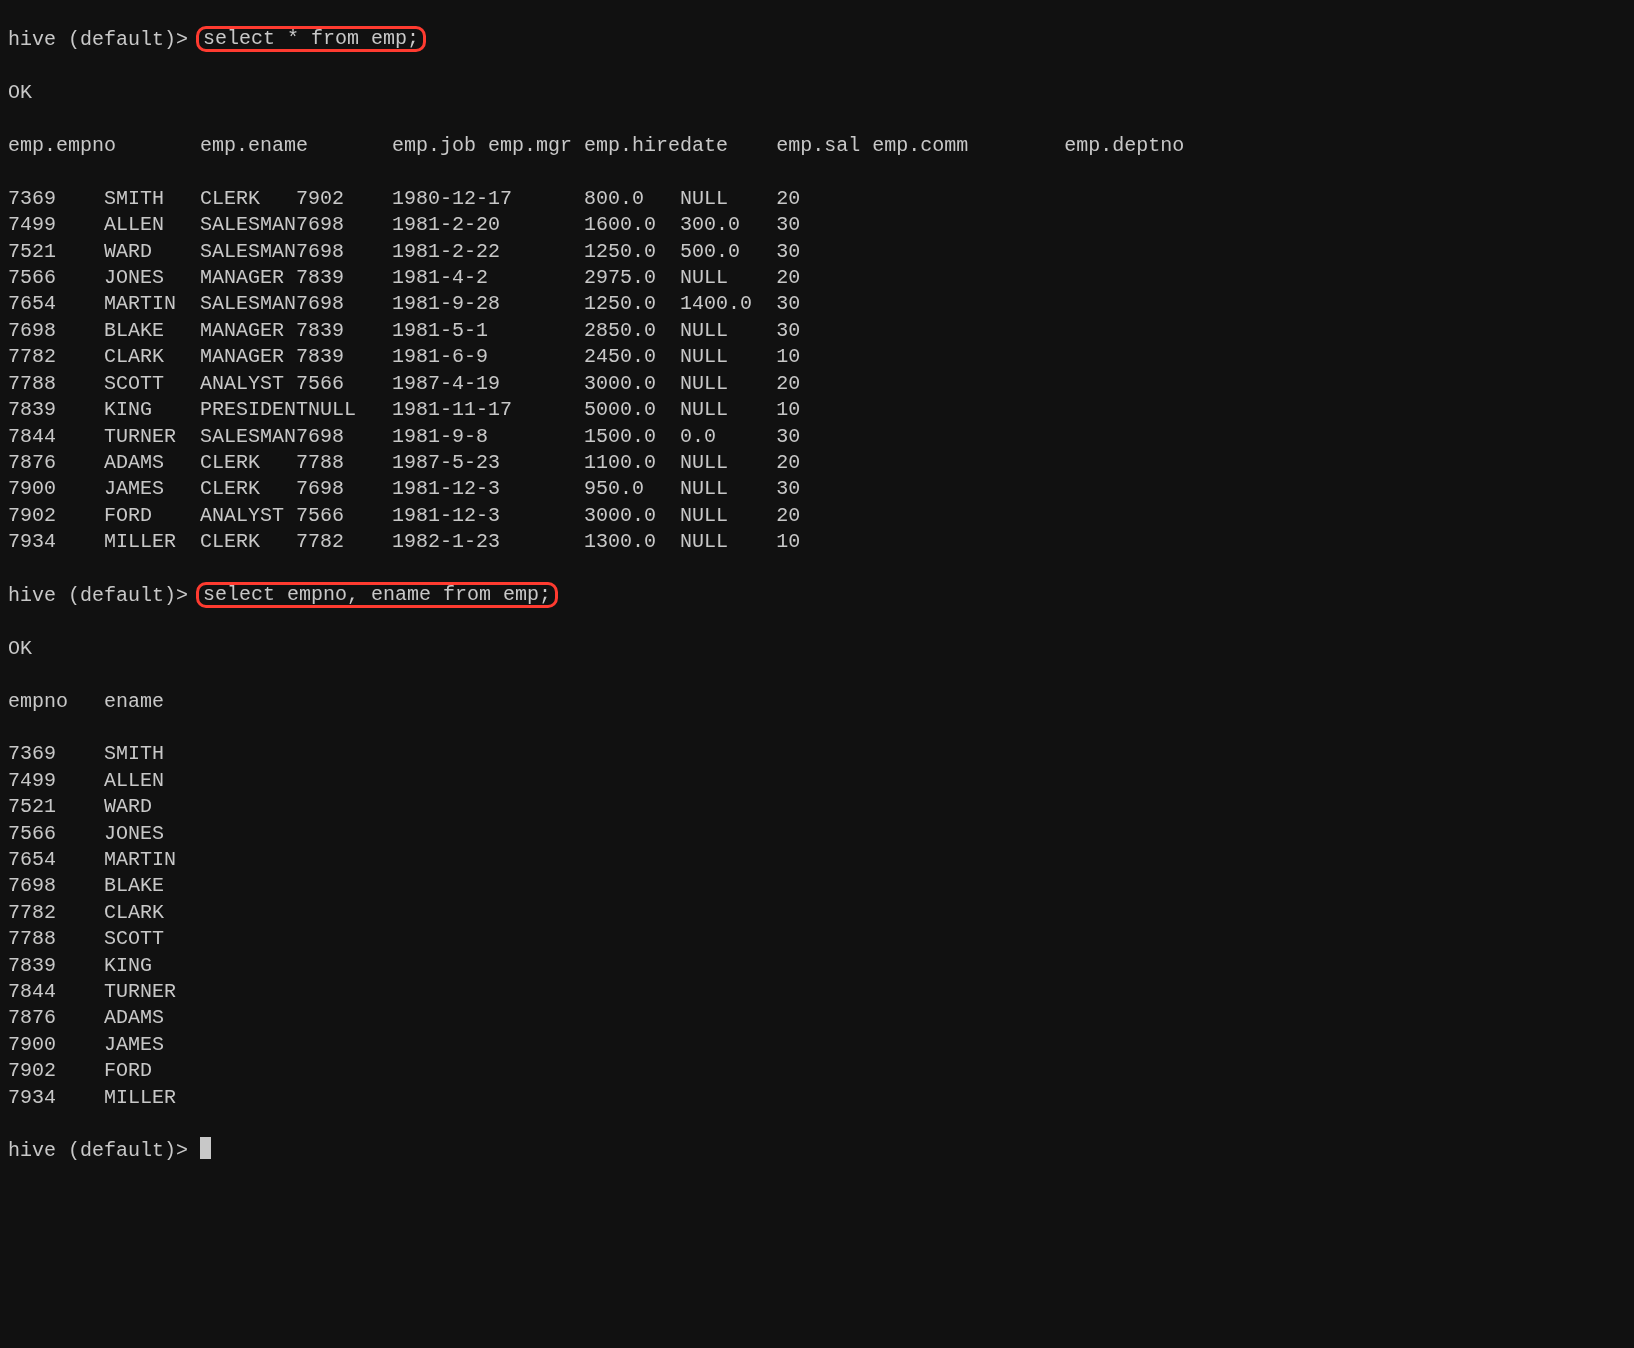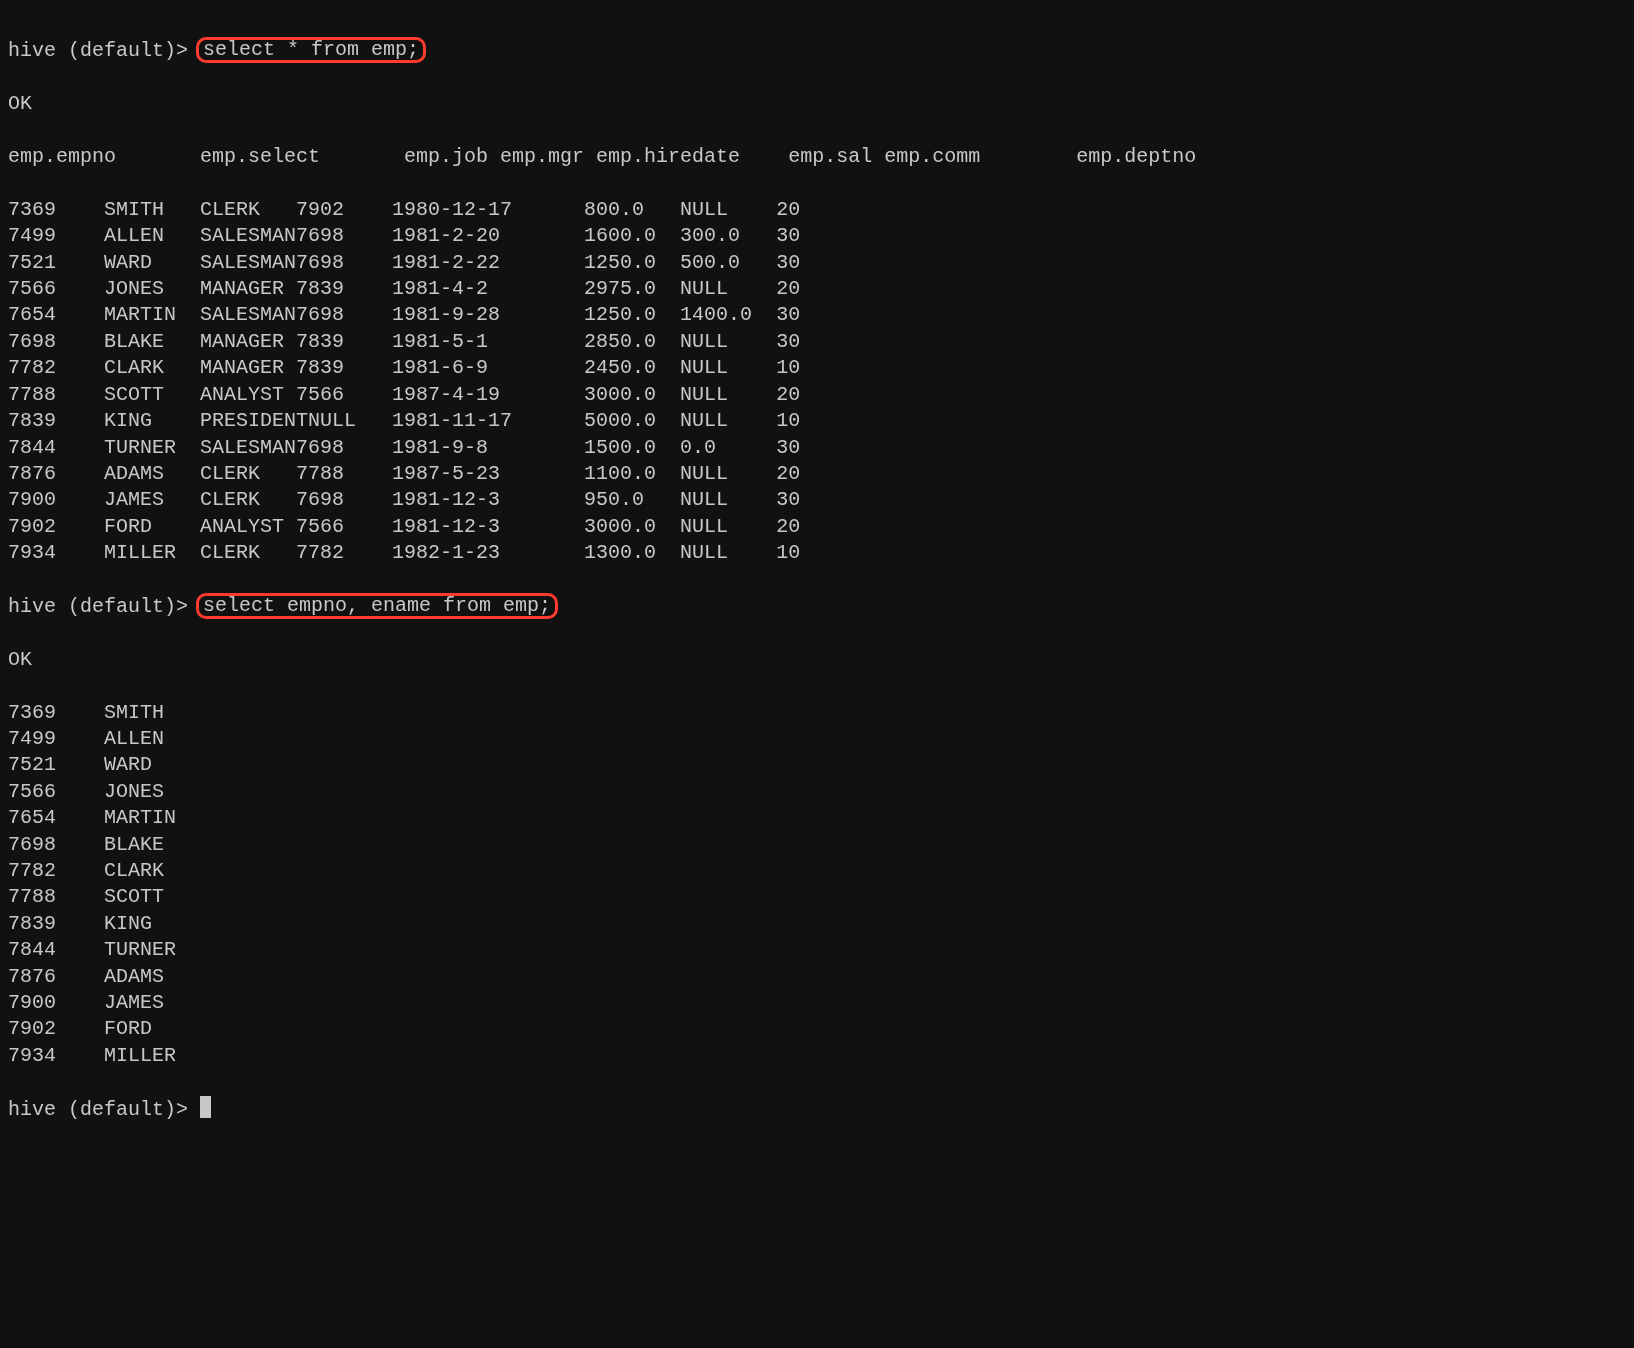--- a/index.html
+++ b/index.html
@@ -8,21 +8,21 @@
     background: #111111;
     color: #c8c8c8;
     font-family: "Menlo", "Consolas", "Courier New", monospace;
     font-size: 20px;
     line-height: 26.4px;
     width: 1634px;
     height: 1348px;
     overflow: hidden;
   }
   .terminal {
-    padding: 11px 8px;
+    padding: 0 8px;
     white-space: pre;
   }
   .hl {
     display: inline-block;
     border: 3px solid #ff3b30;
     border-radius: 10px;
     padding: 0 4px;
     margin-left: -4px;
     line-height: 20px;
     vertical-align: 1px;
@@ -35,19 +35,20 @@
     vertical-align: -3px;
   }
   .row { display: block; }
 </style>
 </head>
 <body>
 
 <div class="terminal">
 <span class="row"><span>hive (default)&gt; </span><span class="hl">select * from emp;</span></span>
 <span class="row">OK</span>
-<span class="row" id="q1-header">emp.empno       emp.select       emp.job emp.mgr emp.hiredate    emp.sal emp.comm        emp.deptno</span>
+<span class="row" id="q1-header">emp.empno       emp.ename       emp.job emp.mgr emp.hiredate    emp.sal emp.comm        emp.deptno</span>
 <span class="row">7369    SMITH   CLERK   7902    1980-12-17      800.0   NULL    20</span><span class="row">7499    ALLEN   SALESMAN7698    1981-2-20       1600.0  300.0   30</span><span class="row">7521    WARD    SALESMAN7698    1981-2-22       1250.0  500.0   30</span><span class="row">7566    JONES   MANAGER 7839    1981-4-2        2975.0  NULL    20</span><span class="row">7654    MARTIN  SALESMAN7698    1981-9-28       1250.0  1400.0  30</span><span class="row">7698    BLAKE   MANAGER 7839    1981-5-1        2850.0  NULL    30</span><span class="row">7782    CLARK   MANAGER 7839    1981-6-9        2450.0  NULL    10</span><span class="row">7788    SCOTT   ANALYST 7566    1987-4-19       3000.0  NULL    20</span><span class="row">7839    KING    PRESIDENTNULL   1981-11-17      5000.0  NULL    10</span><span class="row">7844    TURNER  SALESMAN7698    1981-9-8        1500.0  0.0     30</span><span class="row">7876    ADAMS   CLERK   7788    1987-5-23       1100.0  NULL    20</span><span class="row">7900    JAMES   CLERK   7698    1981-12-3       950.0   NULL    30</span><span class="row">7902    FORD    ANALYST 7566    1981-12-3       3000.0  NULL    20</span><span class="row">7934    MILLER  CLERK   7782    1982-1-23       1300.0  NULL    10</span>
 <span class="row"><span>hive (default)&gt; </span><span class="hl">select empno, ename from emp;</span></span>
 <span class="row">OK</span>
+<span class="row" id="q2-header">empno   ename</span>
 <span class="row">7369    SMITH</span><span class="row">7499    ALLEN</span><span class="row">7521    WARD</span><span class="row">7566    JONES</span><span class="row">7654    MARTIN</span><span class="row">7698    BLAKE</span><span class="row">7782    CLARK</span><span class="row">7788    SCOTT</span><span class="row">7839    KING</span><span class="row">7844    TURNER</span><span class="row">7876    ADAMS</span><span class="row">7900    JAMES</span><span class="row">7902    FORD</span><span class="row">7934    MILLER</span>
 <span class="row"><span>hive (default)&gt; </span><span class="cursor"></span></span>
 </div>
 
 </body></html>

